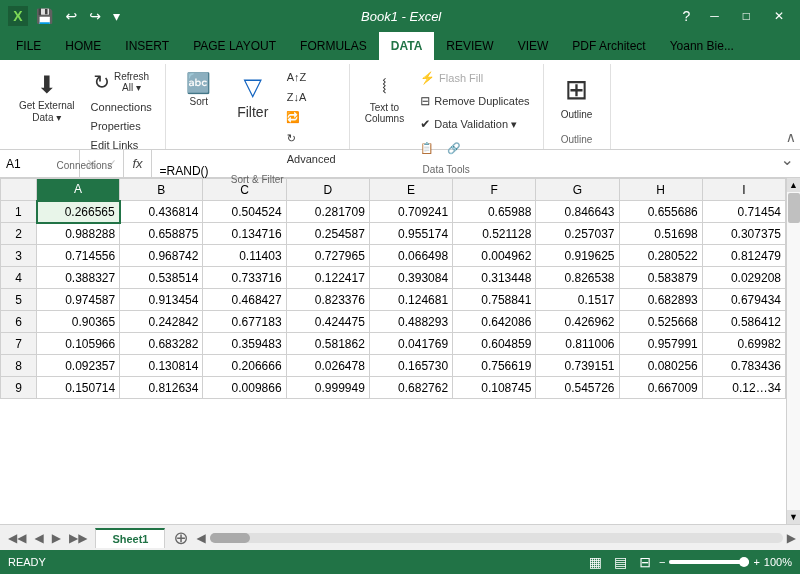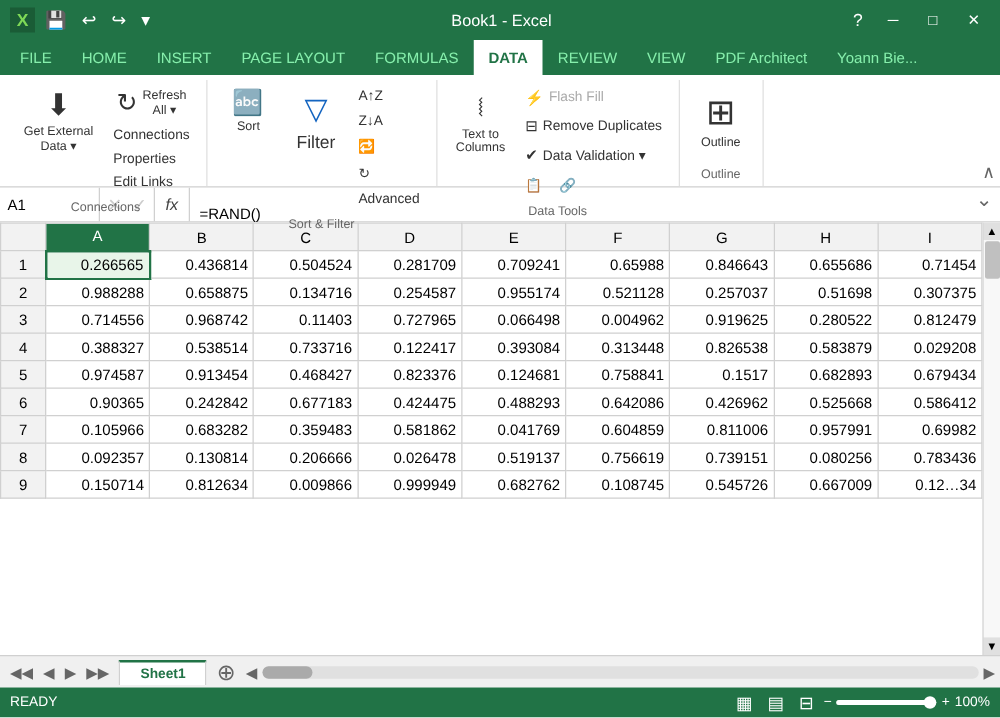--- a/index.html
+++ b/index.html
@@ -9,38 +9,38 @@
     .title-bar {
       background: #217346;
       color: white;
       height: 32px;
       display: flex;
       align-items: center;
       justify-content: space-between;
       padding: 0 8px;
     }
     .title-bar-left { display: flex; align-items: center; gap: 4px; }
-    .title-bar-center { flex: 1; text-align: center; font-size: 13px; }
+    .title-bar-center { flex: 1; text-align: center; font-size: 13px; font-style: italic; }
     .title-bar-right { display: flex; align-items: center; gap: 8px; }
     .title-icon { width: 20px; height: 20px; background: #1a5c36; display: flex; align-items: center; justify-content: center; font-size: 14px; font-weight: bold; color: #7ed957; }
     .quick-access { display: flex; align-items: center; gap: 4px; }
     .qa-btn { background: none; border: none; color: white; cursor: pointer; font-size: 14px; padding: 2px 4px; }
     .win-btn { background: none; border: none; color: white; cursor: pointer; font-size: 12px; padding: 2px 8px; }
 
     
     .ribbon-tabs {
       background: #217346;
       display: flex;
       align-items: flex-end;
       padding: 0 4px;
       height: 28px;
     }
     .ribbon-tab {
       padding: 4px 12px;
-      color: #86efac;
+      color: #000000;
       cursor: pointer;
       font-size: 12px;
       border: none;
       background: none;
       height: 28px;
     }
     .ribbon-tab.active {
       background: #fff;
       color: #217346;
       font-weight: 600;
@@ -600,21 +600,21 @@
             <td class="cell">0.811006</td>
             <td class="cell">0.957991</td>
             <td class="cell">0.69982</td>
           </tr>
           <tr>
             <th class="row-header">8</th>
             <td class="cell">0.092357</td>
             <td class="cell">0.130814</td>
             <td class="cell">0.206666</td>
             <td class="cell">0.026478</td>
-            <td class="cell">0.519137</td>
+            <td class="cell">0.165730</td>
             <td class="cell">0.756619</td>
             <td class="cell">0.739151</td>
             <td class="cell">0.080256</td>
             <td class="cell">0.783436</td>
           </tr>
           <tr>
             <th class="row-header">9</th>
             <td class="cell">0.150714</td>
             <td class="cell">0.812634</td>
             <td class="cell">0.009866</td>

